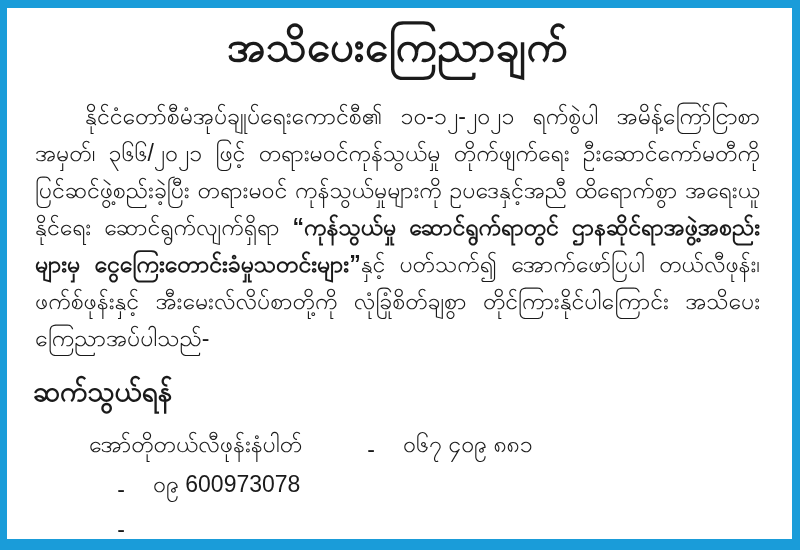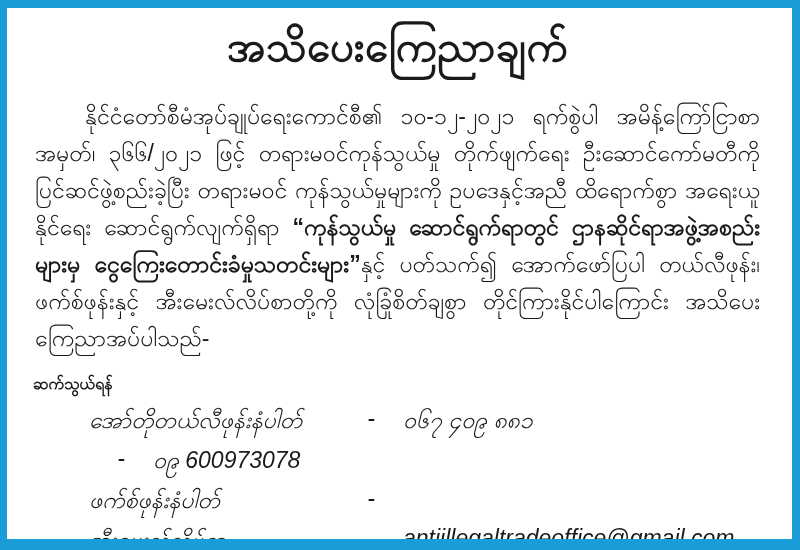--- a/index.html
+++ b/index.html
@@ -34,32 +34,31 @@
     font-size: 23px;
     line-height: 37px;
     text-align: justify;
     text-indent: 50px;
   }
   .body-text .emphasis {
     font-weight: 700;
   }
   .contact-heading {
     margin: 16px 0 8px 0;
-    font-size: 16px;
+    font-size: 28px;
     font-weight: 700;
   }
   .contact-list {
     margin-left: 56px;
     font-size: 23px;
   }
   .contact-row {
     display: flex;
-    align-items: flex-start;
+    align-items: flex-end;
     height: 40px;
-    font-style: italic;
   }
   .contact-label {
     width: 250px;
     flex: 0 0 auto;
   }
   .contact-dash {
     width: 64px;
     flex: 0 0 auto;
     text-align: center;
   }
@@ -85,21 +84,20 @@
       <span class="contact-dash">-</span>
       <span class="contact-value">၀၆၇ ၄၀၉ ၈၈၁</span>
     </div>
 
     <div class="contact-row">
       <span class="contact-dash">-</span>
       <span class="contact-value">၀၉ 600973078</span>
     </div>
 
     <div class="contact-row">
-      <span class="contact-label">ဖက်စ်ဖုန်းနံပါတ်</span>
       <span class="contact-dash">-</span>
     </div>
 
     <div class="contact-row">
       <span class="contact-label">အီးမေးလ်လိပ်စာ</span>
       <span class="contact-dash">-</span>
       <span class="contact-value">antiillegaltradeoffice@gmail.com</span>
     </div>
 
   </div>

